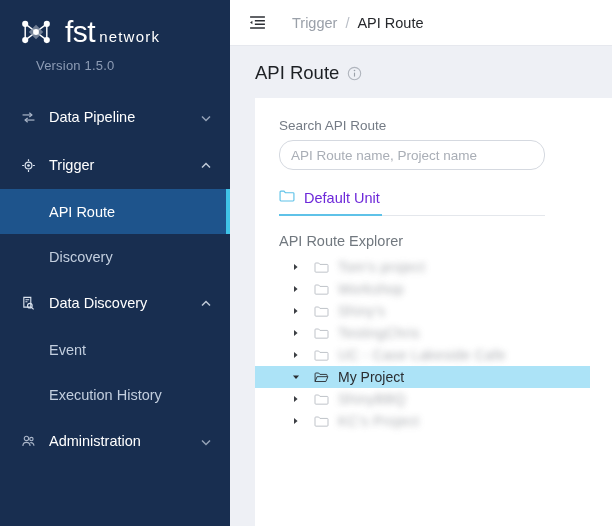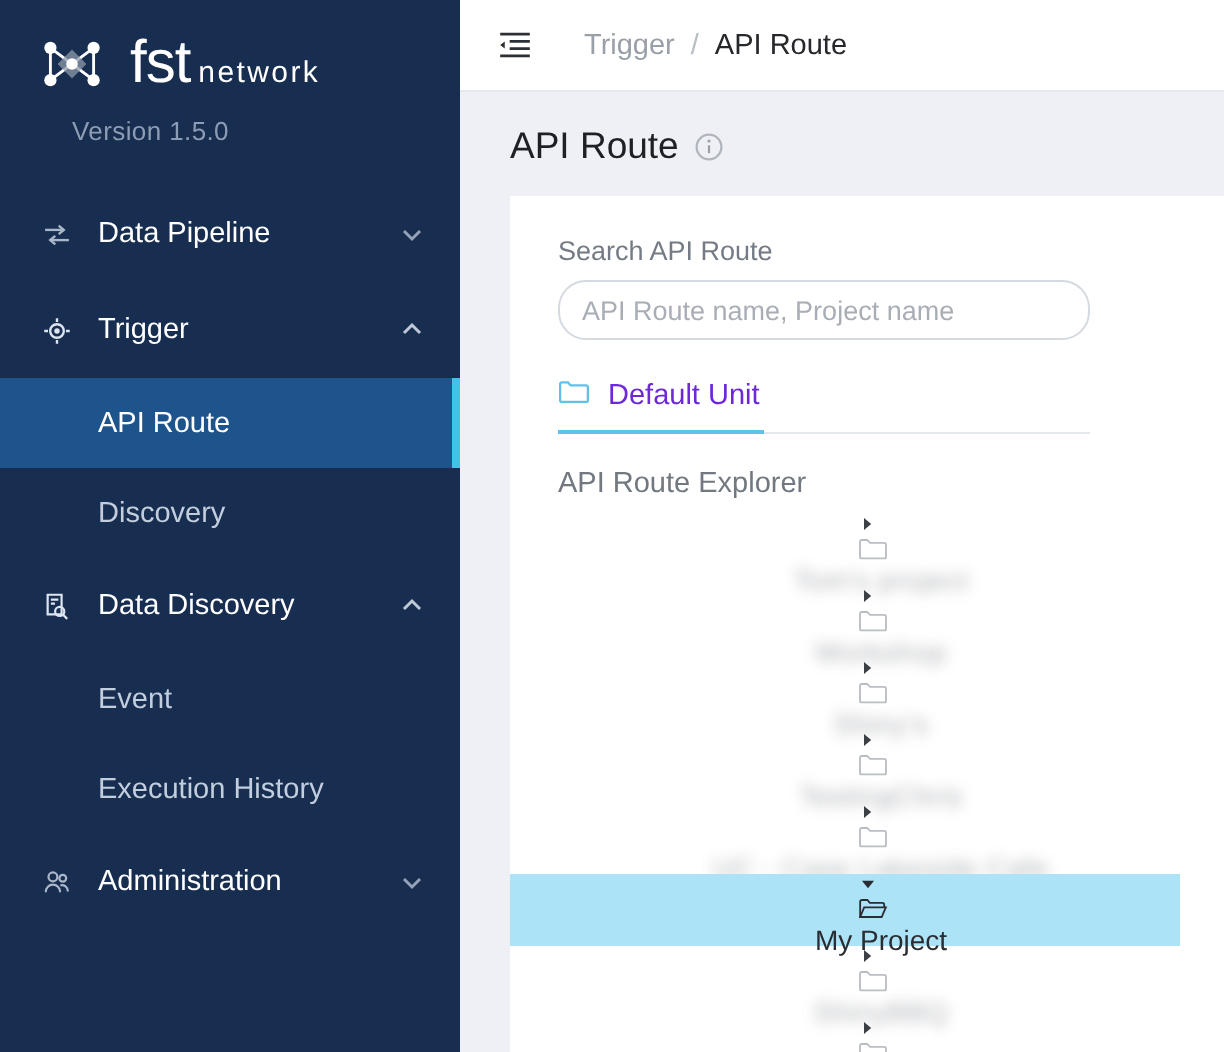--- a/index.html
+++ b/index.html
@@ -162,30 +162,29 @@
 
   .explorer-title {
     font-size: 14.5px;
     color: #71787f;
     margin-top: 17px;
     margin-bottom: 7px;
   }
 
   .tree { position: relative; }
   .tree-row {
-    height: 36px;
+    height: 22px;
     display: flex;
     align-items: center;
     position: relative;
     cursor: pointer;
     padding-left: 12px;
     margin-left: -24px;
     padding-left: 36px;
     width: 335px;
-    flex-direction: column;
   }
   .tree-row.selected { background: #ACE3F7; }
   .caret {
     width: 10px; flex: 0 0 10px;
     display: flex; align-items: center; justify-content: center;
     margin-right: 13px;
   }
   .folder-ico { width: 15px; flex: 0 0 15px; margin-right: 9px; display: flex; align-items: center; }
   .tree-name { font-size: 14px; color: #2a2d31; white-space: nowrap; }
   .tree-name.redacted {

